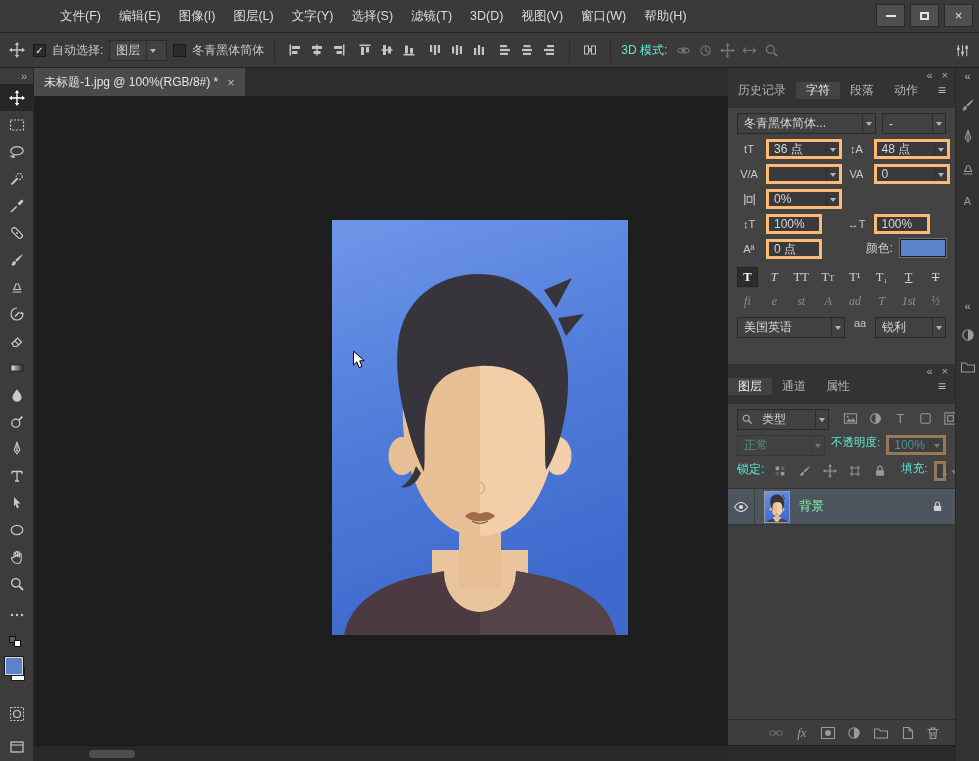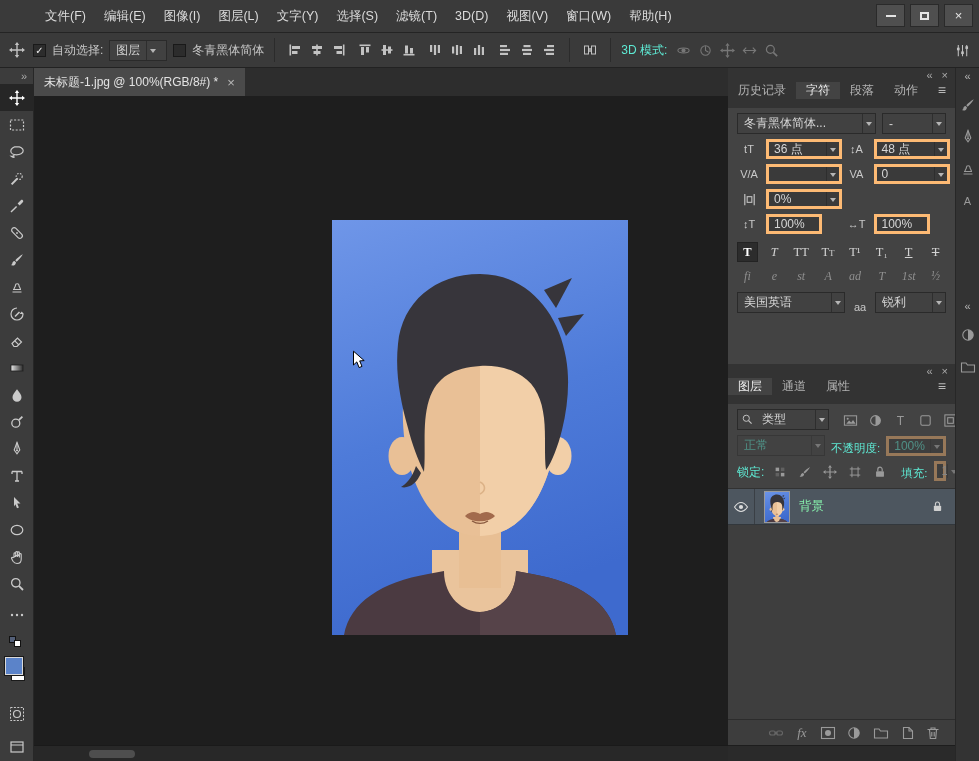--- a/index.html
+++ b/index.html
@@ -3,21 +3,21 @@
 <meta charset="utf-8">
 <style>
   *{margin:0;padding:0;box-sizing:border-box}
   html,body{width:979px;height:761px;overflow:hidden;background:#1e1e1e;
     font-family:"Liberation Sans","DejaVu Sans",sans-serif;color:#d6d6d6}
   #app{position:relative;width:979px;height:761px;overflow:hidden}
   svg{display:block}
   .dim{opacity:.45}
   
   #menubar{position:absolute;left:0;top:0;width:979px;height:33px;background:#3a3a3a;
-    border-bottom:1px solid #242424;display:flex;align-items:flex-end;padding-left:36px}
+    border-bottom:1px solid #242424;display:flex;align-items:flex-end;padding-left:51px}
   .mi{font-size:12.5px;color:#dcdcdc;padding:0 9px;line-height:32px;white-space:nowrap;cursor:default}
   #winctl{position:absolute;right:6px;top:4px;display:flex;gap:5px}
   .wbtn{width:29px;height:23px;background:#4f4f4f;border:1px solid #2a2a2a;display:flex;
     align-items:center;justify-content:center;color:#e3e3e3;font-size:13px}
   .wbtn .bar{width:10px;height:2px;background:#e3e3e3}
   .wbtn .box{width:9px;height:8px;border:2px solid #e3e3e3}
   
   #optionsbar{position:absolute;left:0;top:33px;width:979px;height:35px;background:#3a3a3a;
     border-bottom:1px solid #222;display:flex;align-items:center;font-size:12px;color:#cfcfcf;
     padding:0 7px;gap:6px;white-space:nowrap}
@@ -63,21 +63,21 @@
   #pg1{height:296px}
   #pg2{height:381px}
   #rightbottom{height:16px;background:#2a2a2a;border-top:1px solid #1d1d1d}
   .phead{height:14px;background:#333;display:flex;align-items:center;justify-content:flex-end;
     gap:9px;padding-right:7px;color:#ababab;font-size:11px;line-height:14px}
   .ptabs{height:26px;background:#333;display:flex;align-items:flex-start;font-size:12px}
   .ptab{display:flex;align-items:center;padding:0 10px;color:#b3b3b3;white-space:nowrap}
   .ptab.act{background:#434343;color:#ededed}
   .pmenu{margin-left:auto;display:flex;align-items:center;padding:0 9px;color:#b9b9b9;font-size:14px}
   .pbody{flex:1;display:flex;flex-direction:column;overflow:hidden;font-size:12px}
-  .crow{display:flex;align-items:flex-end;margin:5px 9px 0;gap:6px}
+  .crow{display:flex;align-items:flex-start;margin:5px 9px 0;gap:6px}
   .half{display:flex;align-items:center;gap:5px;flex:1;min-width:0}
   .cicon{width:24px;color:#c9c9c9;font-size:11px;text-align:center;flex:none;white-space:nowrap}
   .fld{display:flex;align-items:center;height:20px;background:#3a3a3a;border:3px solid #fdba74;
     min-width:0}
   .fld .fv{flex:1;padding:0 5px;overflow:hidden;min-height:1em}
   .w76{width:76px;flex:none}.w56{width:56px;flex:none}
   .cflex{flex:1;min-width:0}
   .sbtn{width:22px;height:20px;display:flex;align-items:center;justify-content:center;
     border:1px solid transparent;color:#d2d2d2;font-size:12.5px;font-family:"Liberation Serif",serif}
   .sbtn.on{background:#2c2c2c;border-color:#232323;color:#fff}
@@ -750,20 +750,32 @@
                   <span class="fv">100%</span>
                 </span>
           </span>
           <span class="half">
             <span class="cicon">↔T</span>
             <span class="fld w56">
                   <span class="fv">100%</span>
                 </span>
           </span>
         </div>
+        <div class="crow">
+          <span class="half">
+            <span class="cicon">Aª</span>
+            <span class="fld w56">
+                  <span class="fv">0 点</span>
+                </span>
+          </span>
+          <span class="half" style="justify-content:flex-end;gap:7px">
+            <span class="lbl">颜色:</span>
+            <span class="swatch" style="background-color: rgb(91, 131, 201);"></span>
+          </span>
+        </div>
         <div class="crow" style="justify-content:space-between;margin-top:8px">
           <span class="sbtn on" style="font-weight:bold">T</span>
           <span class="sbtn it">T</span>
           <span class="sbtn">TT</span>
           <span class="sbtn sc">Tt</span>
           <span class="sbtn">T¹</span>
           <span class="sbtn">T₁</span>
           <span class="sbtn un">T</span>
           <span class="sbtn lt">T</span>
         </div>

